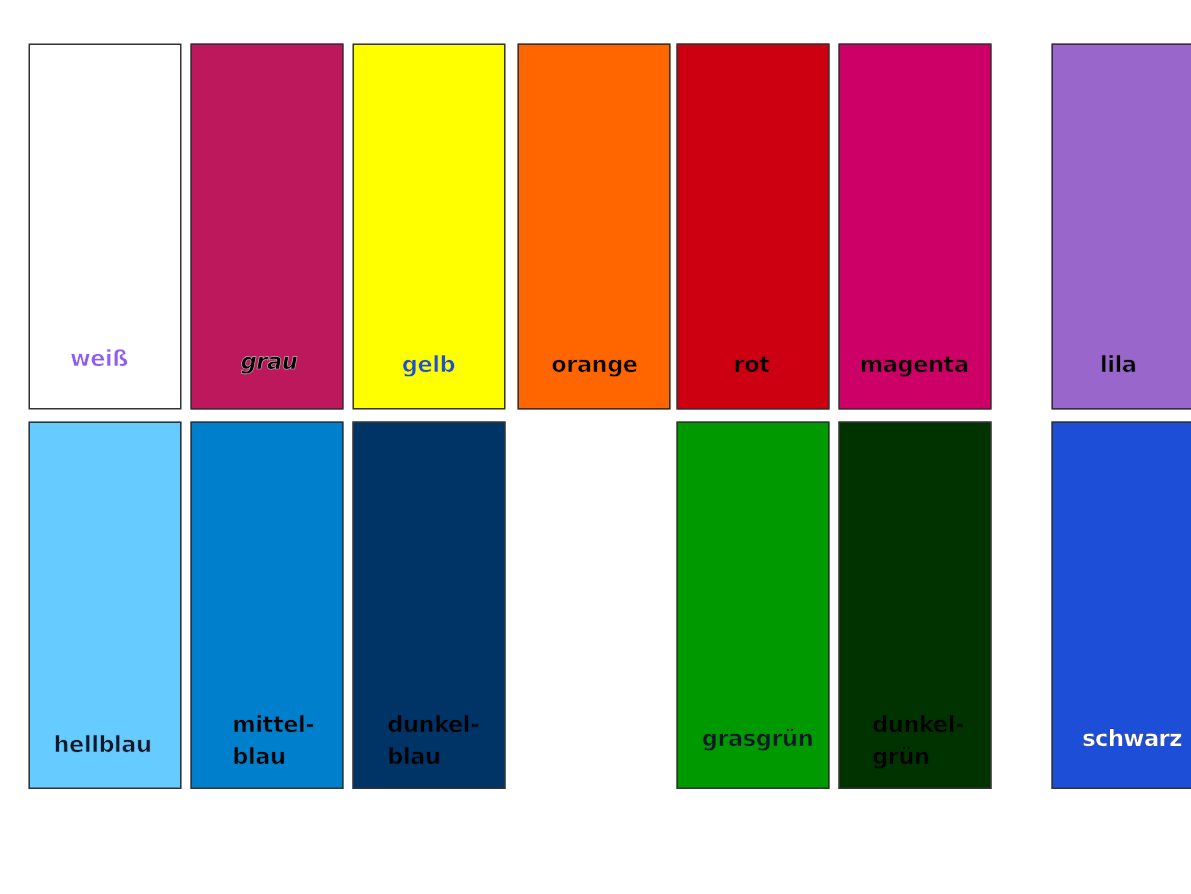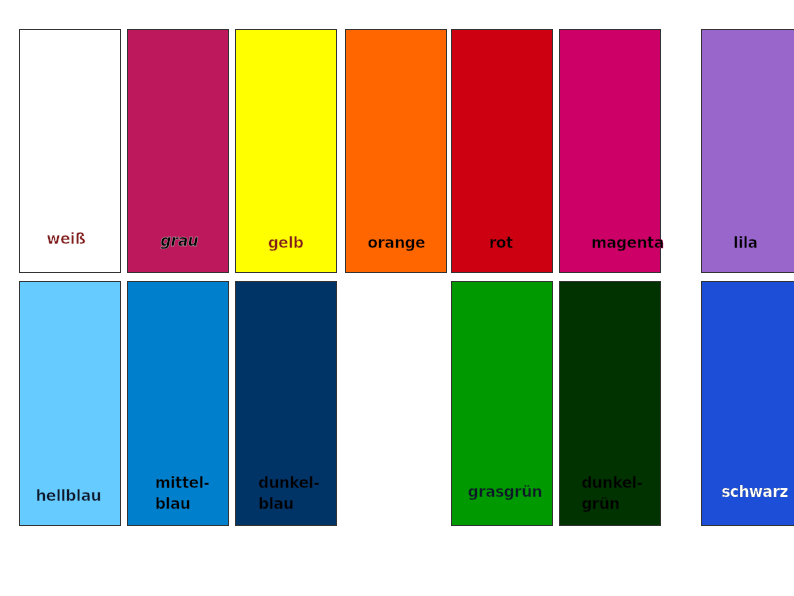--- a/index.html
+++ b/index.html
@@ -47,36 +47,36 @@
   
   .r0 { top: 28.5px; }
   .r1 { top: 281px; }
 </style>
 </head>
 <body>
 
 <div id="sheet">
 
   <div class="card r0 c0" style="background: rgb(255, 255, 255);">
-    <span class="lbl" style="color: #7f1d1d; -webkit-text-stroke: 0.45px rgb(255, 255, 255); left: 26.6172px; top: 199.58px;">weiß</span>
+    <span class="lbl" style="color: #8b5cf6; -webkit-text-stroke: 0.45px rgb(255, 255, 255); left: 26.6172px; top: 199.58px;">weiß</span>
   </div>
   <div class="card r0 c1" style="background: #be185d; font-style: italic;">
     <span class="lbl" style="color: rgb(0, 0, 0); -webkit-text-stroke: 0.45px rgb(178, 178, 178); left: 32.425px; top: 201.58px;">grau</span>
   </div>
   <div class="card r0 c2" style="background: rgb(255, 255, 0);">
-    <span class="lbl" style="color: #7f1d1d; -webkit-text-stroke: 0.45px rgb(255, 255, 0); left: 31.9031px; top: 203.58px;">gelb</span>
+    <span class="lbl" style="color: #1d4ed8; -webkit-text-stroke: 0.45px rgb(255, 255, 0); left: 31.9031px; top: 203.58px;">gelb</span>
   </div>
   <div class="card r0 c3" style="background: rgb(255, 102, 0);">
     <span class="lbl" style="color: rgb(0, 0, 0); -webkit-text-stroke: 0.45px rgb(255, 102, 0); left: 21.4875px; top: 203.58px;">orange</span>
   </div>
   <div class="card r0 c4" style="background: rgb(204, 0, 17);">
     <span class="lbl" style="color: rgb(0, 0, 0); -webkit-text-stroke: 0.45px rgb(204, 0, 17); left: 37.0078px; top: 203.58px;">rot</span>
   </div>
   <div class="card r0 c5" style="background: rgb(204, 0, 102);">
-    <span class="lbl" style="color: rgb(0, 0, 0); -webkit-text-stroke: 0.45px rgb(204, 0, 102); left: 13.2266px; top: 203.58px; margin-left: 18px;">magenta</span>
+    <span class="lbl" style="color: rgb(0, 0, 0); -webkit-text-stroke: 0.45px rgb(204, 0, 102); left: 13.2266px; top: 203.58px;">magenta</span>
   </div>
   <div class="card r0 c6" style="background: rgb(153, 102, 204);">
     <span class="lbl" style="color: rgb(0, 0, 0); -webkit-text-stroke: 0.45px rgb(153, 102, 204); left: 31.3203px; top: 203.58px;">lila</span>
   </div>
 
   <div class="card r1 c0" style="background: rgb(102, 204, 255);">
     <span class="lbl" style="color: #0f172a; -webkit-text-stroke: 0.45px rgb(102, 204, 255); left: 15.6891px; top: 204.08px;">hellblau</span>
   </div>
   <div class="card r1 c1" style="background: rgb(0, 128, 204);">
     <span class="lbl" style="color: rgb(0, 0, 0); -webkit-text-stroke: 0.45px rgb(0, 128, 204); left: 26.9187px; top: 191.08px;">mittel-

